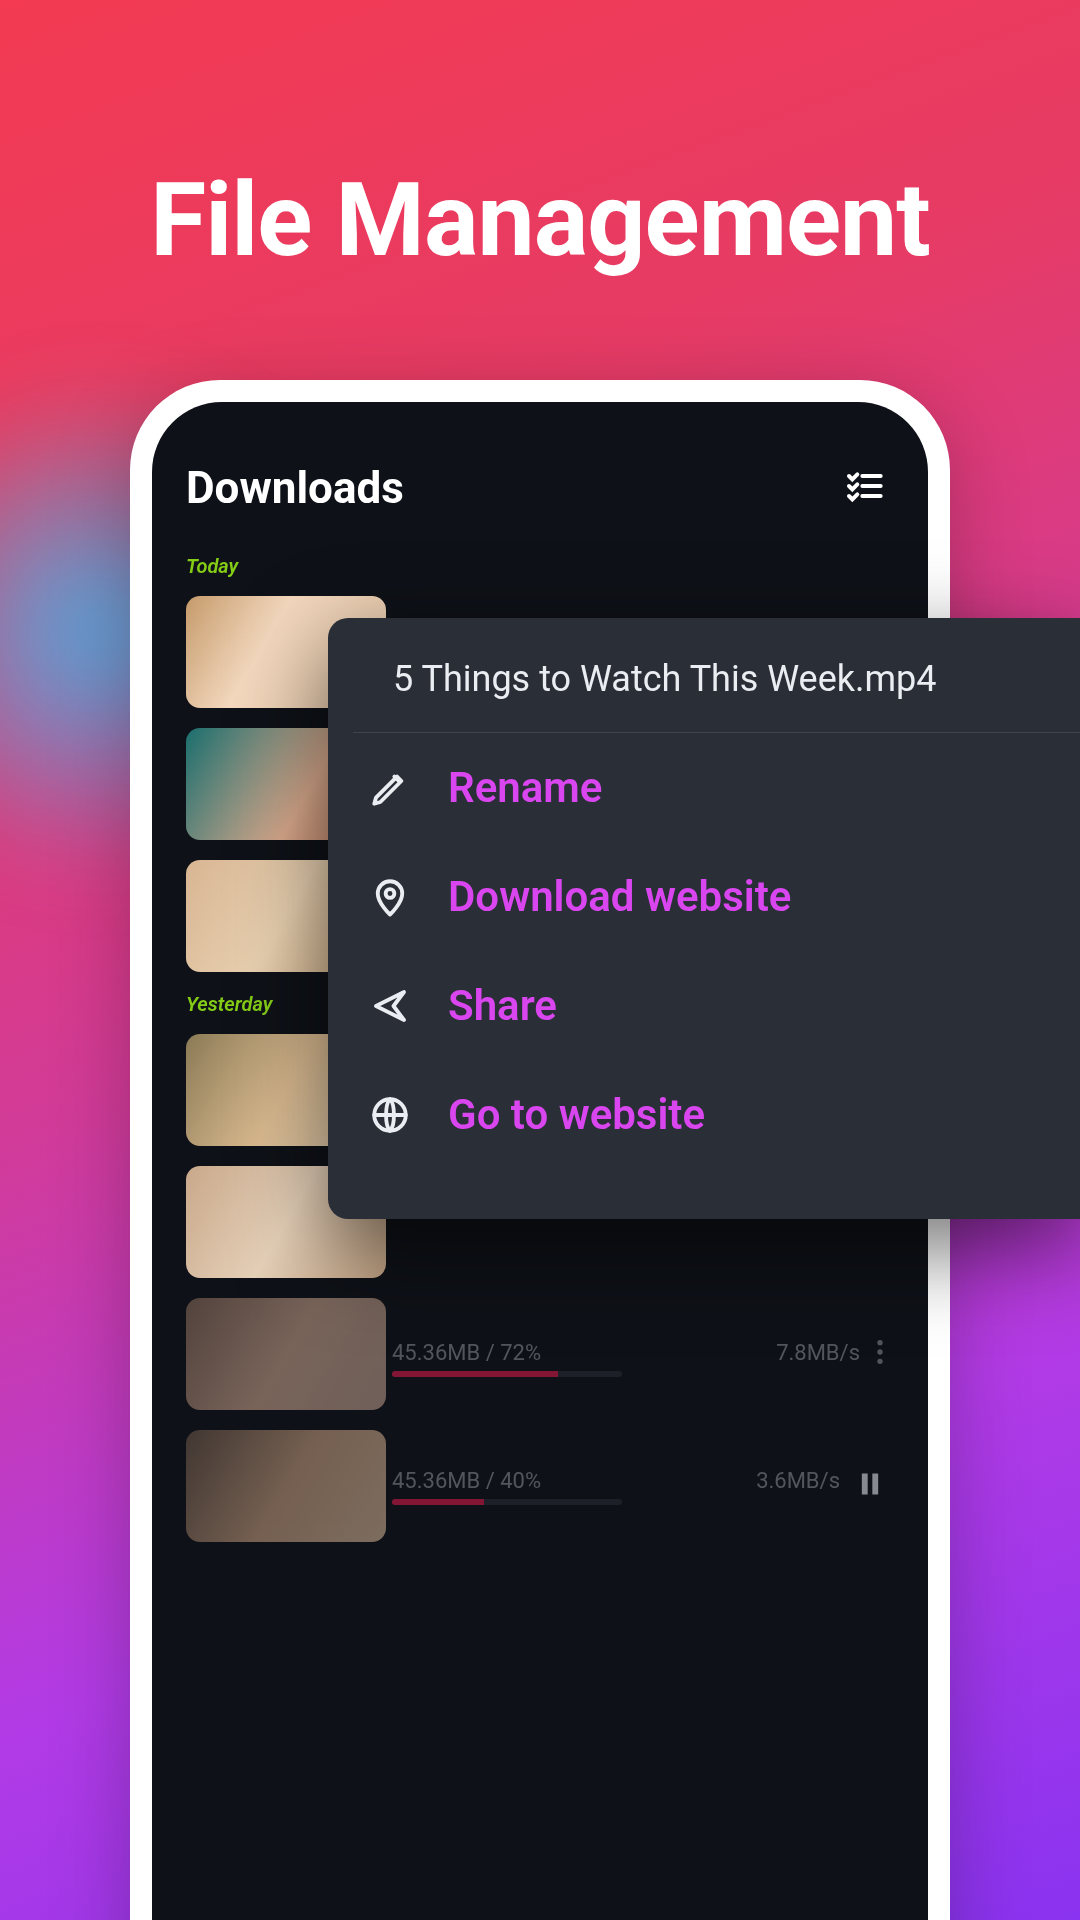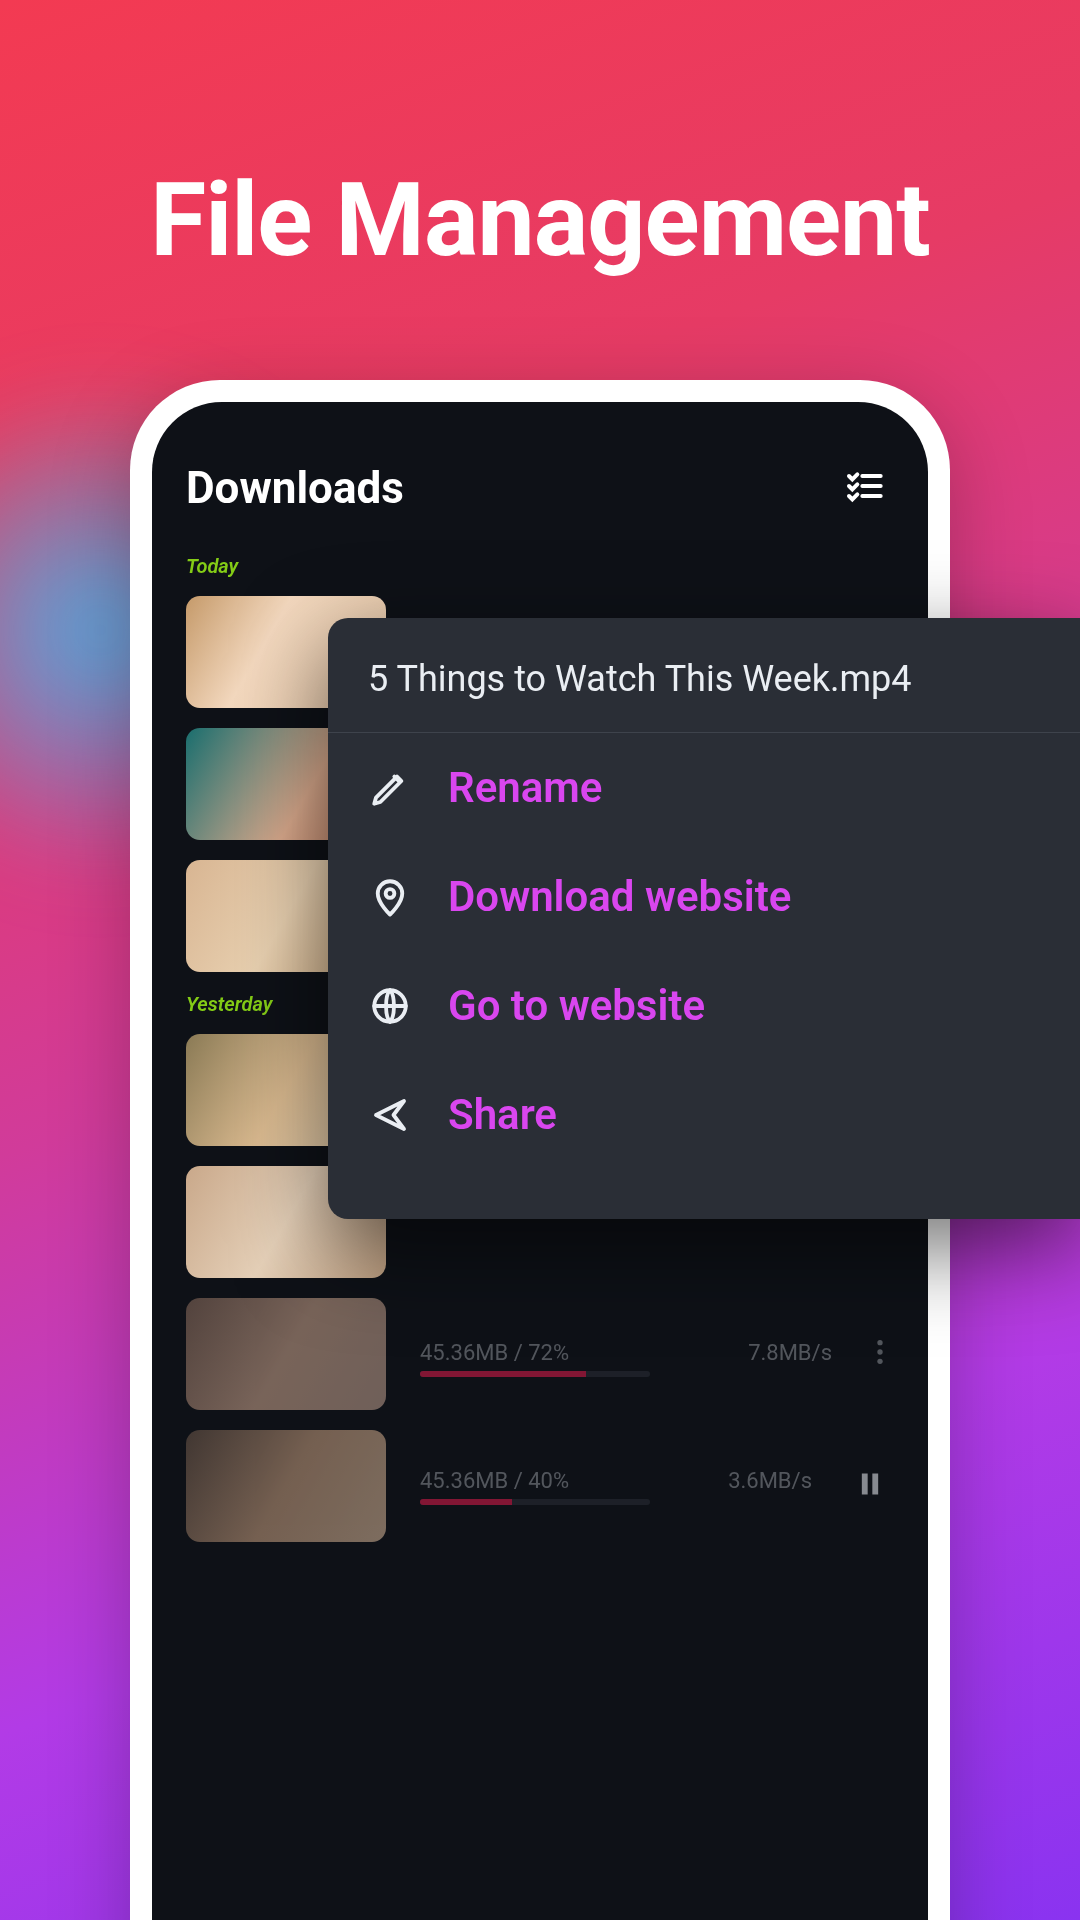--- a/index.html
+++ b/index.html
@@ -62,21 +62,21 @@
   .section-label {
     color: #84cc16;
     font-size: 20px;
     font-weight: 600;
     margin-bottom: 18px;
     font-style: italic;
   }
   .dl-row {
     display: flex;
     align-items: center;
-    gap: 34px;
+    gap: 6px;
     margin-bottom: 20px;
   }
   .thumb {
     width: 200px; height: 112px;
     border-radius: 14px;
     flex-shrink: 0;
   }
   .t1 { background: linear-gradient(120deg,#c59a6a,#f3d8be 40%,#e6c8a9); }
   .t2 { background: linear-gradient(120deg,#1a6e6e,#d9a98c 60%,#b87a60); }
   .t3 { background: linear-gradient(120deg,#d8b592,#e8d0b0 50%,#c9a880); }
@@ -124,20 +124,21 @@
     border-radius: 20px 0 0 20px;
     box-shadow: 0 30px 90px rgba(0,0,0,0.55);
     padding: 40px 0 50px 0;
   }
   .ctx-title {
     color: #eaeef3;
     font-size: 36px;
     font-weight: 400;
     padding: 0 40px 32px 40px;
     border-bottom: 1px solid #3e434c;
+    margin-left: 25px;
   }
   .ctx-item {
     display: flex;
     align-items: center;
     gap: 36px;
     padding: 30px 40px;
   }
   .ctx-item .ic { width: 44px; height: 44px; flex-shrink: 0; display:flex; align-items:center; justify-content:center; }
   .ctx-item .ic svg { width: 42px; height: 42px; stroke: #eaeef3; fill: none; stroke-width: 2.2; }
   .ctx-label { color: #d946ef; font-size: 42px; font-weight: 600; }
@@ -271,33 +272,33 @@
             <path d="M12 22s7-6.5 7-12a7 7 0 10-14 0c0 5.5 7 12 7 12z"></path>
             <circle cx="12" cy="10" r="2.5"></circle>
           </svg>
       </div>
       <div class="ctx-label">Download website</div>
     </div>
 
     <div class="ctx-item">
       <div class="ic">
         <svg viewBox="0 0 24 24" stroke-linecap="round" stroke-linejoin="round">
+            <path d="M4 12l16-8-6 8 6 8-16-8z"></path>
+          </svg>
+      </div>
+      <div class="ctx-label">Share</div>
+    </div>
+
+    <div class="ctx-item">
+      <div class="ic">
+        <svg viewBox="0 0 24 24" stroke-linecap="round" stroke-linejoin="round">
             <circle cx="12" cy="12" r="9"></circle>
             <path d="M3 12h18"></path>
             <path d="M12 3c3 3 3 15 0 18"></path>
             <path d="M12 3c-3 3-3 15 0 18"></path>
           </svg>
       </div>
       <div class="ctx-label">Go to website</div>
     </div>
 
-    <div class="ctx-item">
-      <div class="ic">
-        <svg viewBox="0 0 24 24" stroke-linecap="round" stroke-linejoin="round">
-            <path d="M4 12l16-8-6 8 6 8-16-8z"></path>
-          </svg>
-      </div>
-      <div class="ctx-label">Share</div>
-    </div>
-
   </div>
 
 </div>
 
 </body></html>

